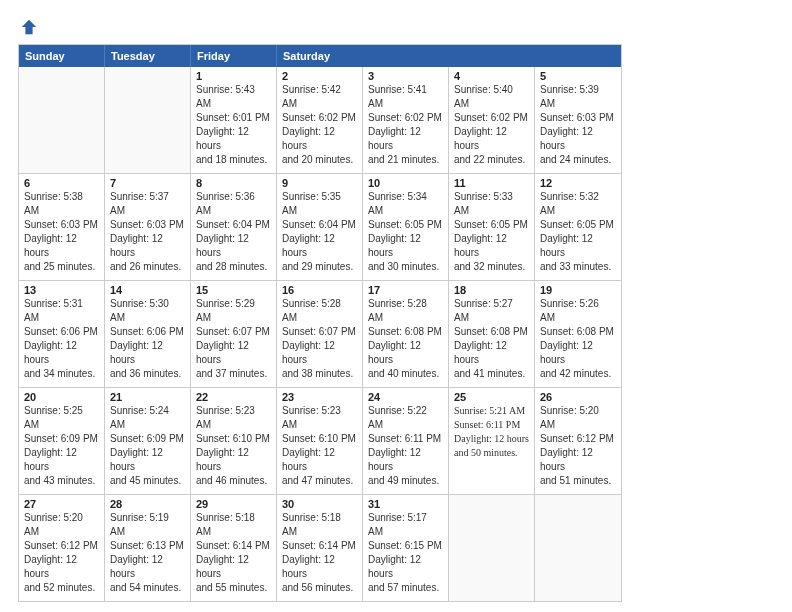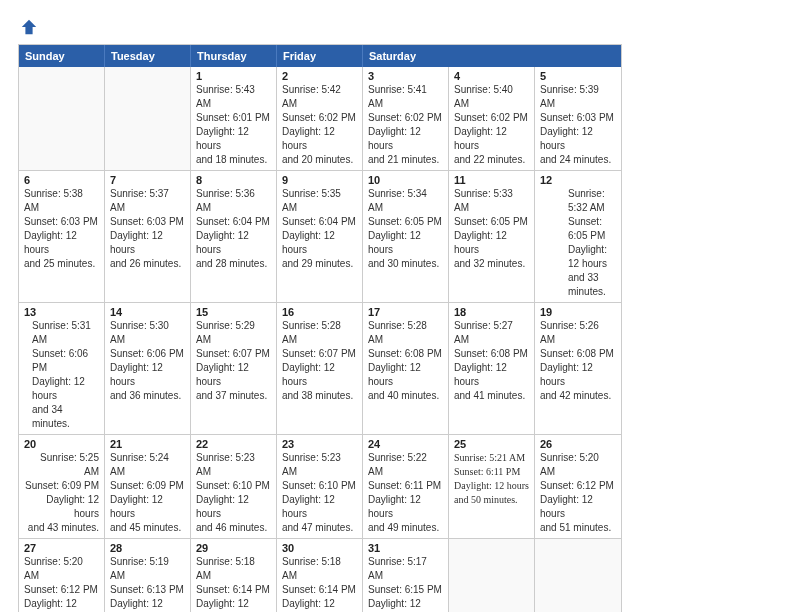--- a/index.html
+++ b/index.html
@@ -134,21 +134,20 @@
     <div class="title-block">
       <div class="main-title"></div>
       <div class="subtitle"></div>
     </div>
   </div>
 
   <div class="calendar">
     <div class="cal-header">
     <div class="cal-header-cell">Sunday</div>
         <div class="cal-header-cell">Tuesday</div>
-        <div class="cal-header-cell">Thursday</div>
         <div class="cal-header-cell">Friday</div>
         <div class="cal-header-cell">Saturday</div>
       </div>
     <div class="cal-body">
     <div class="cal-row">
           <div class="cal-cell empty"></div>
           <div class="cal-cell empty"></div>
           <div class="cal-cell">
             <span class="day-number">1</span>
             <div class="day-info" style="white-space: pre-line;">Sunrise: 5:43 AM
@@ -223,30 +222,30 @@
           </div>
           <div class="cal-cell">
             <span class="day-number">11</span>
             <div class="day-info" style="white-space: pre-line;">Sunrise: 5:33 AM
 Sunset: 6:05 PM
 Daylight: 12 hours
 and 32 minutes.</div>
           </div>
           <div class="cal-cell">
             <span class="day-number">12</span>
-            <div class="day-info" style="white-space: pre-line; margin-left: 28px;">Sunrise: 5:32 AM
+            <div class="day-info" style="white-space: pre-line;">Sunrise: 5:32 AM
 Sunset: 6:05 PM
 Daylight: 12 hours
 and 33 minutes.</div>
           </div>
         </div>
         <div class="cal-row">
           <div class="cal-cell">
             <span class="day-number">13</span>
-            <div class="day-info" style="white-space: pre-line; margin-left: 8px;">Sunrise: 5:31 AM
+            <div class="day-info" style="white-space: pre-line;">Sunrise: 5:31 AM
 Sunset: 6:06 PM
 Daylight: 12 hours
 and 34 minutes.</div>
           </div>
           <div class="cal-cell">
             <span class="day-number">14</span>
             <div class="day-info" style="white-space: pre-line;">Sunrise: 5:30 AM
 Sunset: 6:06 PM
 Daylight: 12 hours
 and 36 minutes.</div>
@@ -283,21 +282,21 @@
             <span class="day-number">19</span>
             <div class="day-info" style="white-space: pre-line;">Sunrise: 5:26 AM
 Sunset: 6:08 PM
 Daylight: 12 hours
 and 42 minutes.</div>
           </div>
         </div>
         <div class="cal-row">
           <div class="cal-cell">
             <span class="day-number">20</span>
-            <div class="day-info" style="white-space: pre-line; text-align: right;">Sunrise: 5:25 AM
+            <div class="day-info" style="white-space: pre-line;">Sunrise: 5:25 AM
 Sunset: 6:09 PM
 Daylight: 12 hours
 and 43 minutes.</div>
           </div>
           <div class="cal-cell">
             <span class="day-number">21</span>
             <div class="day-info" style="white-space: pre-line;">Sunrise: 5:24 AM
 Sunset: 6:09 PM
 Daylight: 12 hours
 and 45 minutes.</div>

